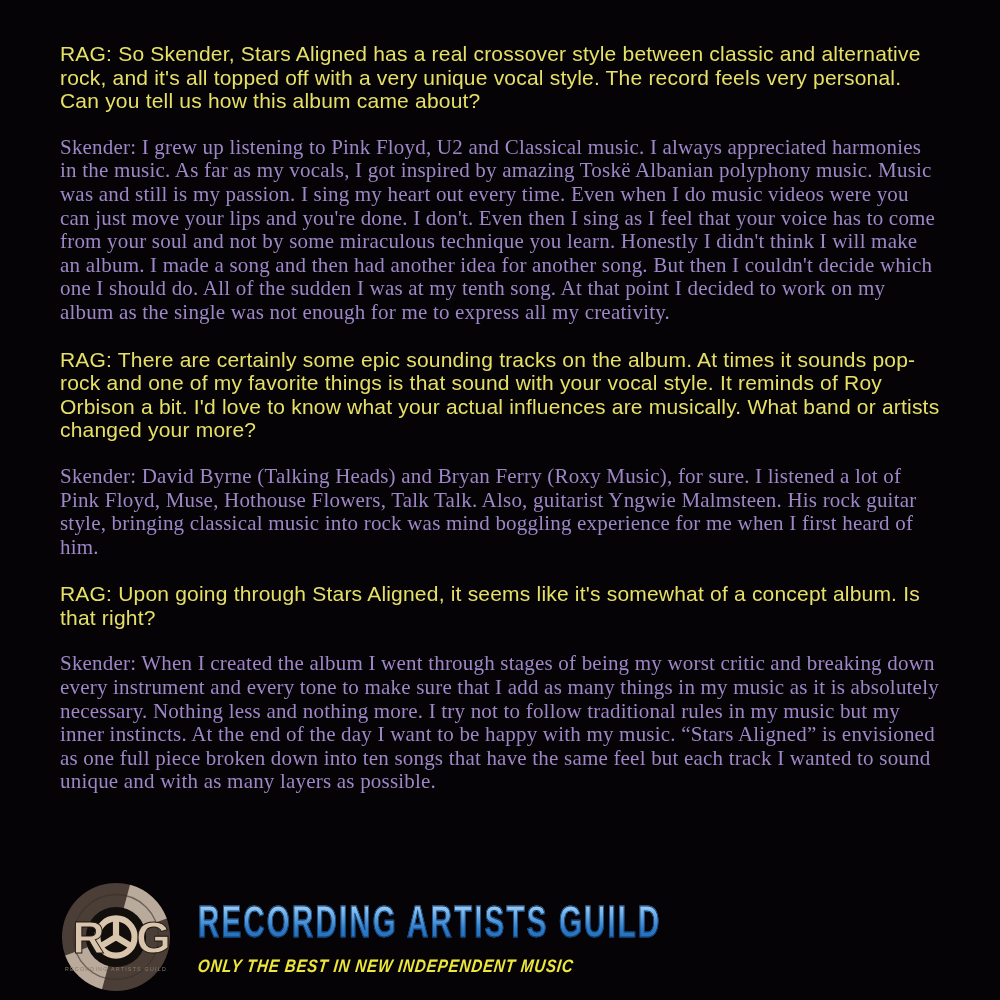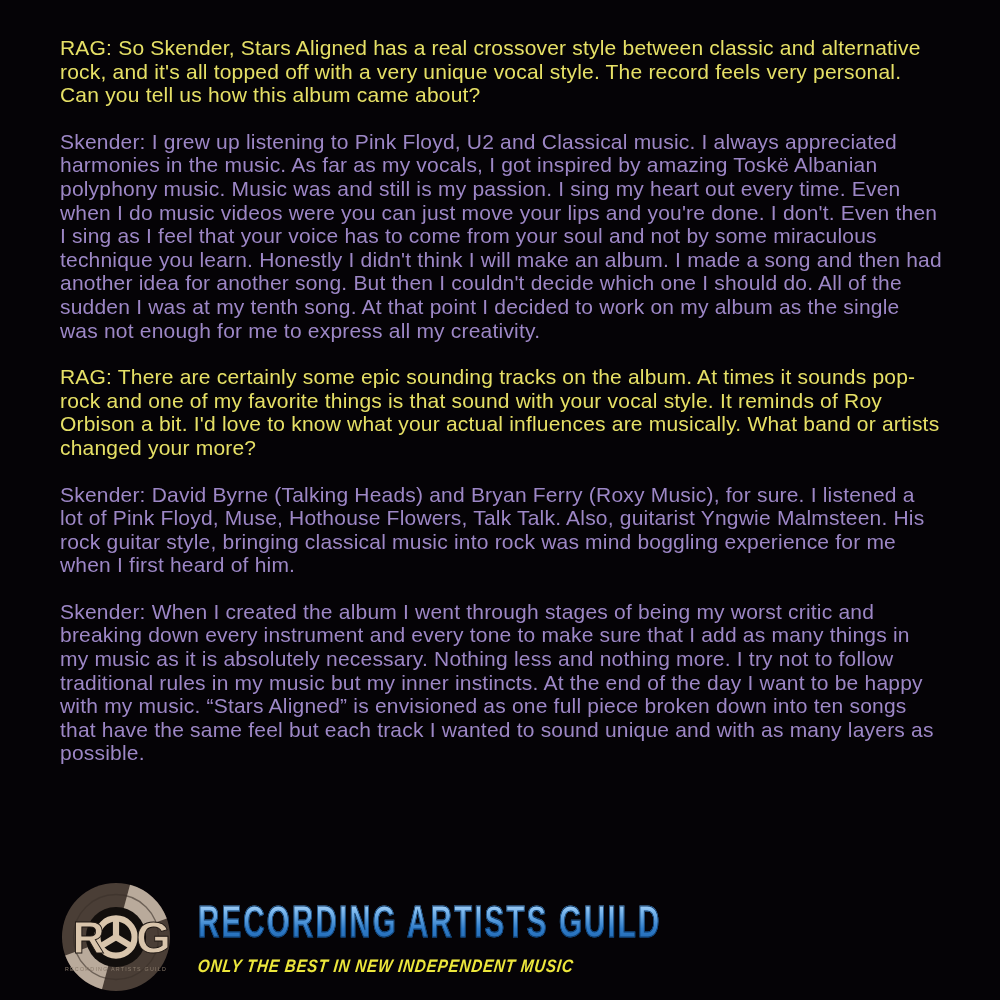--- a/index.html
+++ b/index.html
@@ -10,28 +10,28 @@
     overflow: hidden;
     position: relative;
   }
   .page { width: 1000px; height: 1000px; position: relative; }
 
   .interview {
     position: absolute;
     top: 36px; left: 60px; right: 58px;
   }
   .para {
-    margin: 0 0 23px 0;
+    margin: 6px 0 23px 0;
     font-size: 21px;
     line-height: 23.6px;
     letter-spacing: 0.2px;
     font-weight: normal;
   }
   .para.rag     { color: #e6e066; }
-  .para.skender { color: #9d87c6; }
+  .para.skender { color: #9d87c6; font-family: Liberation Serif, serif; }
 
   .footer {
     position: absolute;
     left: 52px; top: 874px;
     width: 900px; height: 126px;
     display: flex;
     align-items: center;
   }
   .logo { width: 128px; height: 124px; flex: 0 0 auto; }
   .brand-text { margin-left: 18px; padding-top: 2px; }
@@ -66,20 +66,21 @@
 </head>
 <body>
 
 <div class="page">
 
   <main class="interview">
     <p class="para rag">RAG: So Skender, Stars Aligned has a real crossover style between classic and alternative rock, and it's all topped off with a very unique vocal style. The record feels very personal. Can you tell us how this album came about?</p>
     <p class="para skender">Skender: I grew up listening to Pink Floyd, U2 and Classical music. I always appreciated harmonies in the music. As far as my vocals, I got inspired by amazing Toskë Albanian polyphony music. Music was and still is my passion. I sing my heart out every time. Even when I do music videos were you can just move your lips and you're done. I don't. Even then I sing as I feel that your voice has to come from your soul and not by some miraculous technique you learn. Honestly I didn't think I will make an album. I made a song and then had another idea for another song. But then I couldn't decide which one I should do. All of the sudden I was at my tenth song. At that point I decided to work on my album as the single was not enough for me to express all my creativity.</p>
     <p class="para rag">RAG: There are certainly some epic sounding tracks on the album. At times it sounds pop-rock and one of my favorite things is that sound with your vocal style. It reminds of Roy Orbison a bit. I'd love to know what your actual influences are musically. What band or artists changed your more?</p>
     <p class="para skender">Skender: David Byrne (Talking Heads) and Bryan Ferry (Roxy Music), for sure. I listened a lot of Pink Floyd, Muse, Hothouse Flowers, Talk Talk. Also, guitarist Yngwie Malmsteen. His rock guitar style, bringing classical music into rock was mind boggling experience for me when I first heard of him.</p>
+    <p class="para rag">RAG: Upon going through Stars Aligned, it seems like it's somewhat of a concept album. Is that right?</p>
     <p class="para skender">Skender: When I created the album I went through stages of being my worst critic and breaking down every instrument and every tone to make sure that I add as many things in my music as it is absolutely necessary. Nothing less and nothing more. I try not to follow traditional rules in my music but my inner instincts. At the end of the day I want to be happy with my music. “Stars Aligned” is envisioned as one full piece broken down into ten songs that have the same feel but each track I wanted to sound unique and with as many layers as possible.</p>
   </main>
 
   <footer class="footer">
 
     <div class="logo">
       <svg viewBox="0 0 140 140" width="128" height="124">
 
         <circle cx="70" cy="70" r="61" fill="#4a3e36"></circle>
 

